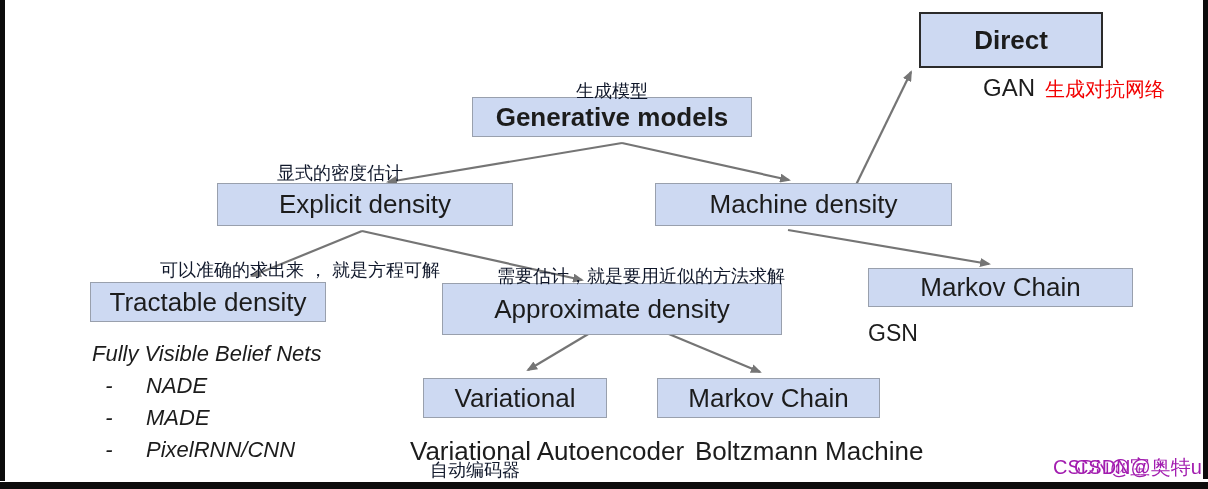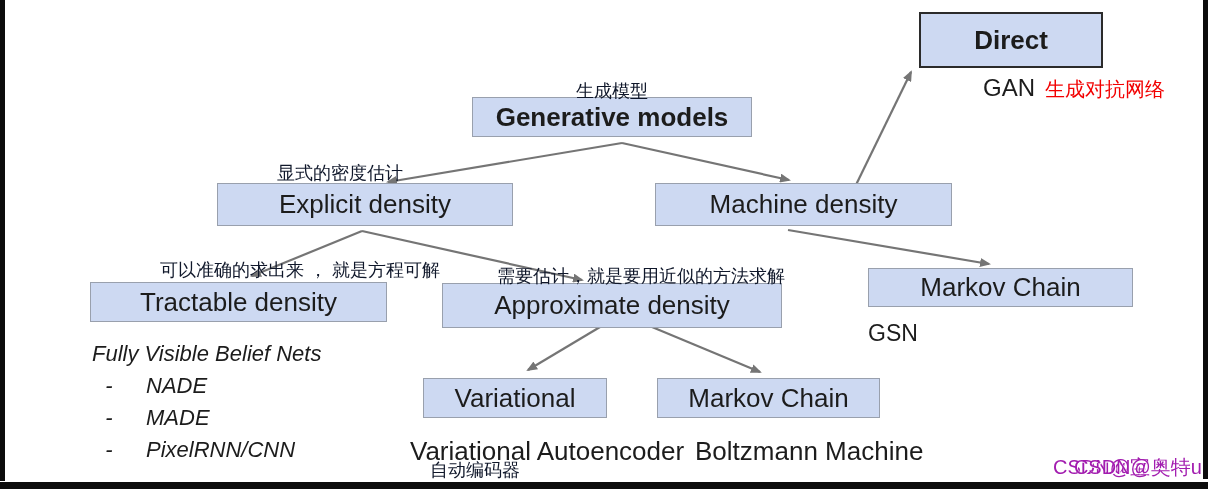--- a/index.html
+++ b/index.html
@@ -70,23 +70,23 @@
   </svg>
 
   <div class="node bold" style="left:472px;top:97px;width:280px;height:40px;">Generative models</div>
 
   <div class="node" style="left:217px;top:183px;width:296px;height:43px;">Explicit density</div>
 
   <div class="node" style="left:655px;top:183px;width:297px;height:43px;">Machine density</div>
 
   <div class="node dark-border" style="left:919px;top:12px;width:184px;height:56px;font-weight:bold;">Direct</div>
 
-  <div class="node" style="left:90px;top:282px;width:297px;height:40px;">Tractable density</div>
+  <div class="node" style="left:90px;top:282px;width:236px;height:40px;">Tractable density</div>
 
-  <div class="node" style="left:442px;top:283px;width:340px;height:45px;">Approximate density</div>
+  <div class="node" style="left:442px;top:283px;width:340px;height:52px;">Approximate density</div>
 
   <div class="node" style="left:868px;top:268px;width:265px;height:39px;">Markov Chain</div>
 
   <div class="node" style="left:423px;top:378px;width:184px;height:40px;">Variational</div>
 
   <div class="node" style="left:657px;top:378px;width:223px;height:40px;">Markov Chain</div>
 
   <div class="sub" id="gan-row" style="left:983px;top:74px;">
     <span>GAN</span>
     <span class="red">生成对抗网络</span>

